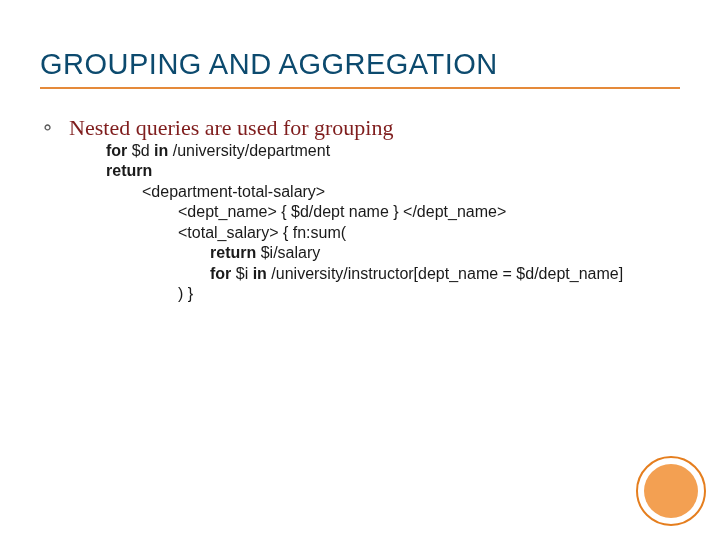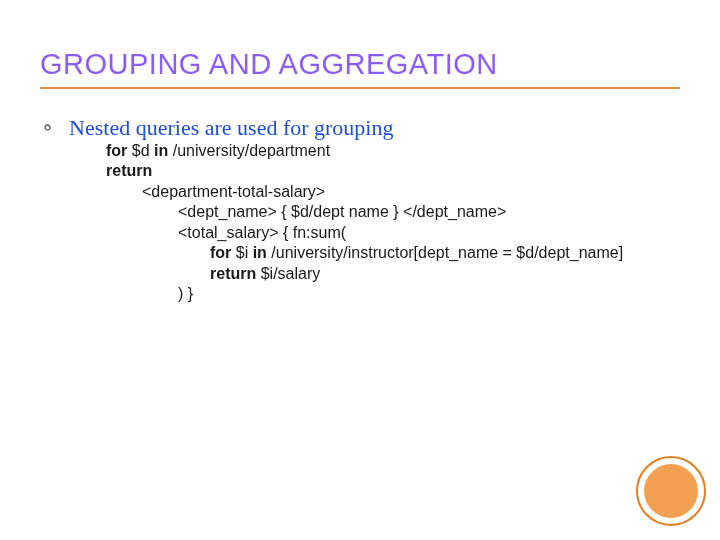--- a/index.html
+++ b/index.html
@@ -19,21 +19,21 @@
     box-sizing: border-box;
   }
   .title-row {
     display: flex;
     align-items: center;
     padding: 48px 40px 0 40px;
   }
   .title-text {
     font-size: 29px;
     letter-spacing: 0.5px;
-    color: #8b5cf6;
+    color: #0c4a6e;
     font-weight: 400;
   }
   .title-underline {
     margin: 6px 40px 0 40px;
     height: 2px;
     background: #e58a3a;
   }
   .body {
     padding: 26px 40px 0 40px;
   }
@@ -45,21 +45,21 @@
   .bullet-marker {
     flex: 0 0 auto;
     font-size: 18px;
     line-height: 26px;
     color: #595959;
   }
   .bullet-text {
     font-family: "Times New Roman", Times, serif;
     font-size: 22px;
     line-height: 26px;
-    color: #1d4ed8;
+    color: #7f1d1d;
     text-align: right;
   }
   .code-block {
     margin-left: 66px;
     font-family: Arial, "Helvetica Neue", Helvetica, sans-serif;
     font-size: 16px;
     line-height: 1.28;
     color: #1a1a1a;
   }
   .code-block .kw {
@@ -108,24 +108,24 @@
 
     <div class="code-block">
       <span>
         <span class="kw">for</span><span> $d </span><span class="kw">in</span><span> /university/department</span>
       </span><br>
       <span class="kw">return</span><br>
       <span class="i1">&lt;department-total-salary&gt;</span>
       <span class="i2">&lt;dept_name&gt; { $d/dept name } &lt;/dept_name&gt;</span>
       <span class="i2">&lt;total_salary&gt; { fn:sum(</span>
       <span class="i3">
-        <span class="kw">for</span><span> $i </span><span class="kw">in</span><span> /university/instructor[dept_name = $d/dept_name]</span>
+        <span class="kw">return</span><span> $i/salary</span>
       </span>
       <span class="i3">
-        <span class="kw">return</span><span> $i/salary</span>
+        <span class="kw">for</span><span> $i </span><span class="kw">in</span><span> /university/instructor[dept_name = $d/dept_name]</span>
       </span>
       <span class="i2">) }</span>
     </div>
 
   </div>
 
   <div class="corner-accent">
     <div class="ring"></div>
     <div class="disc"></div>
   </div>

